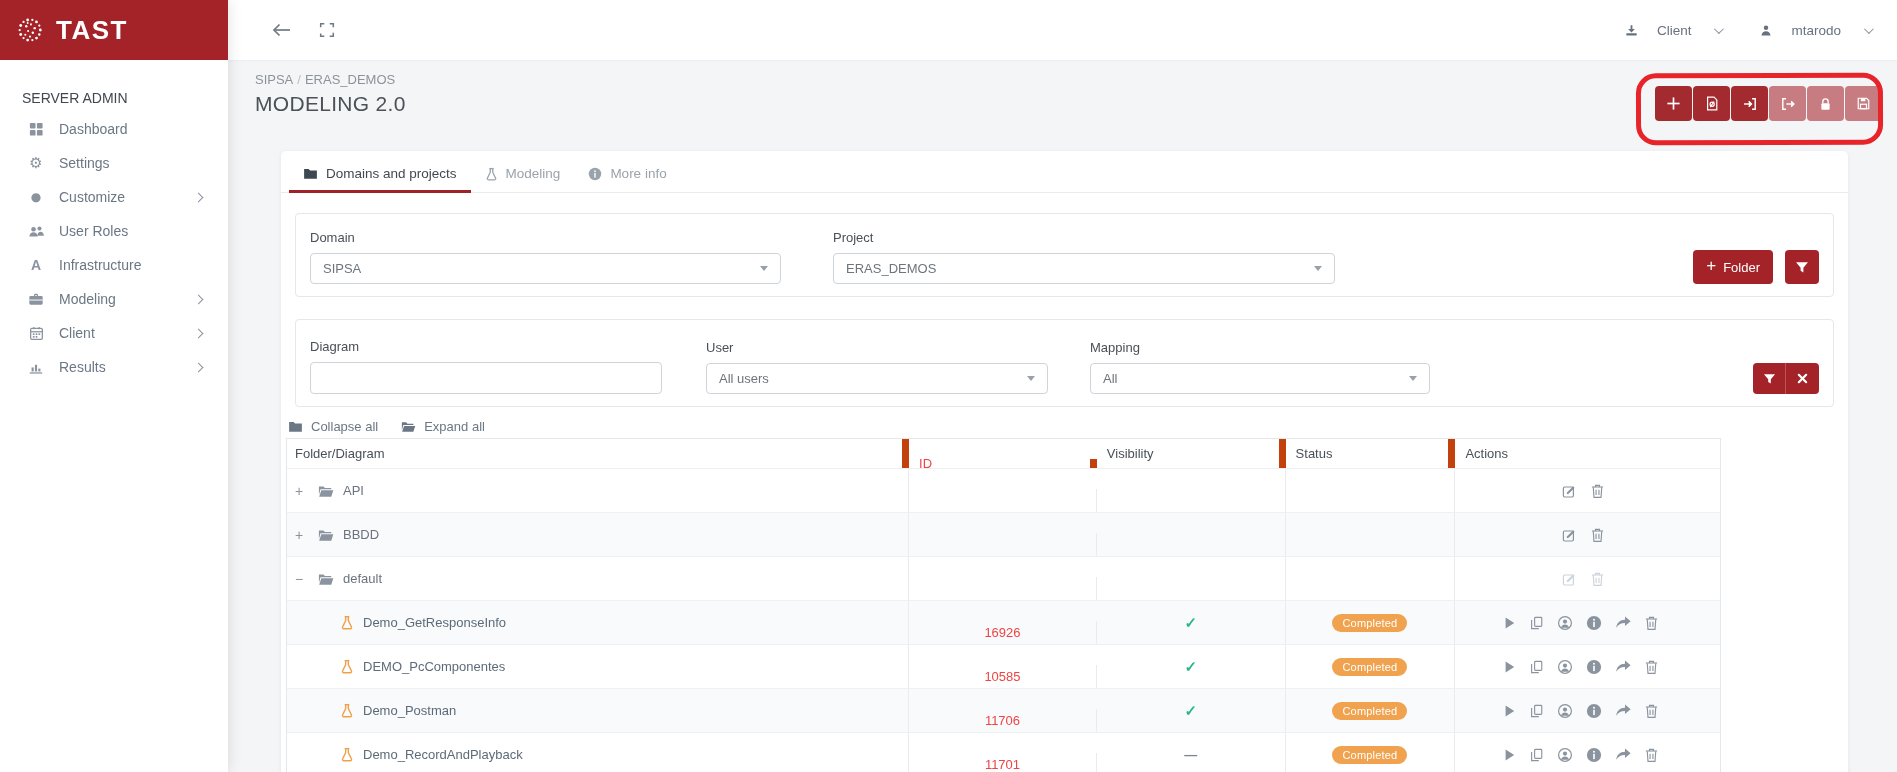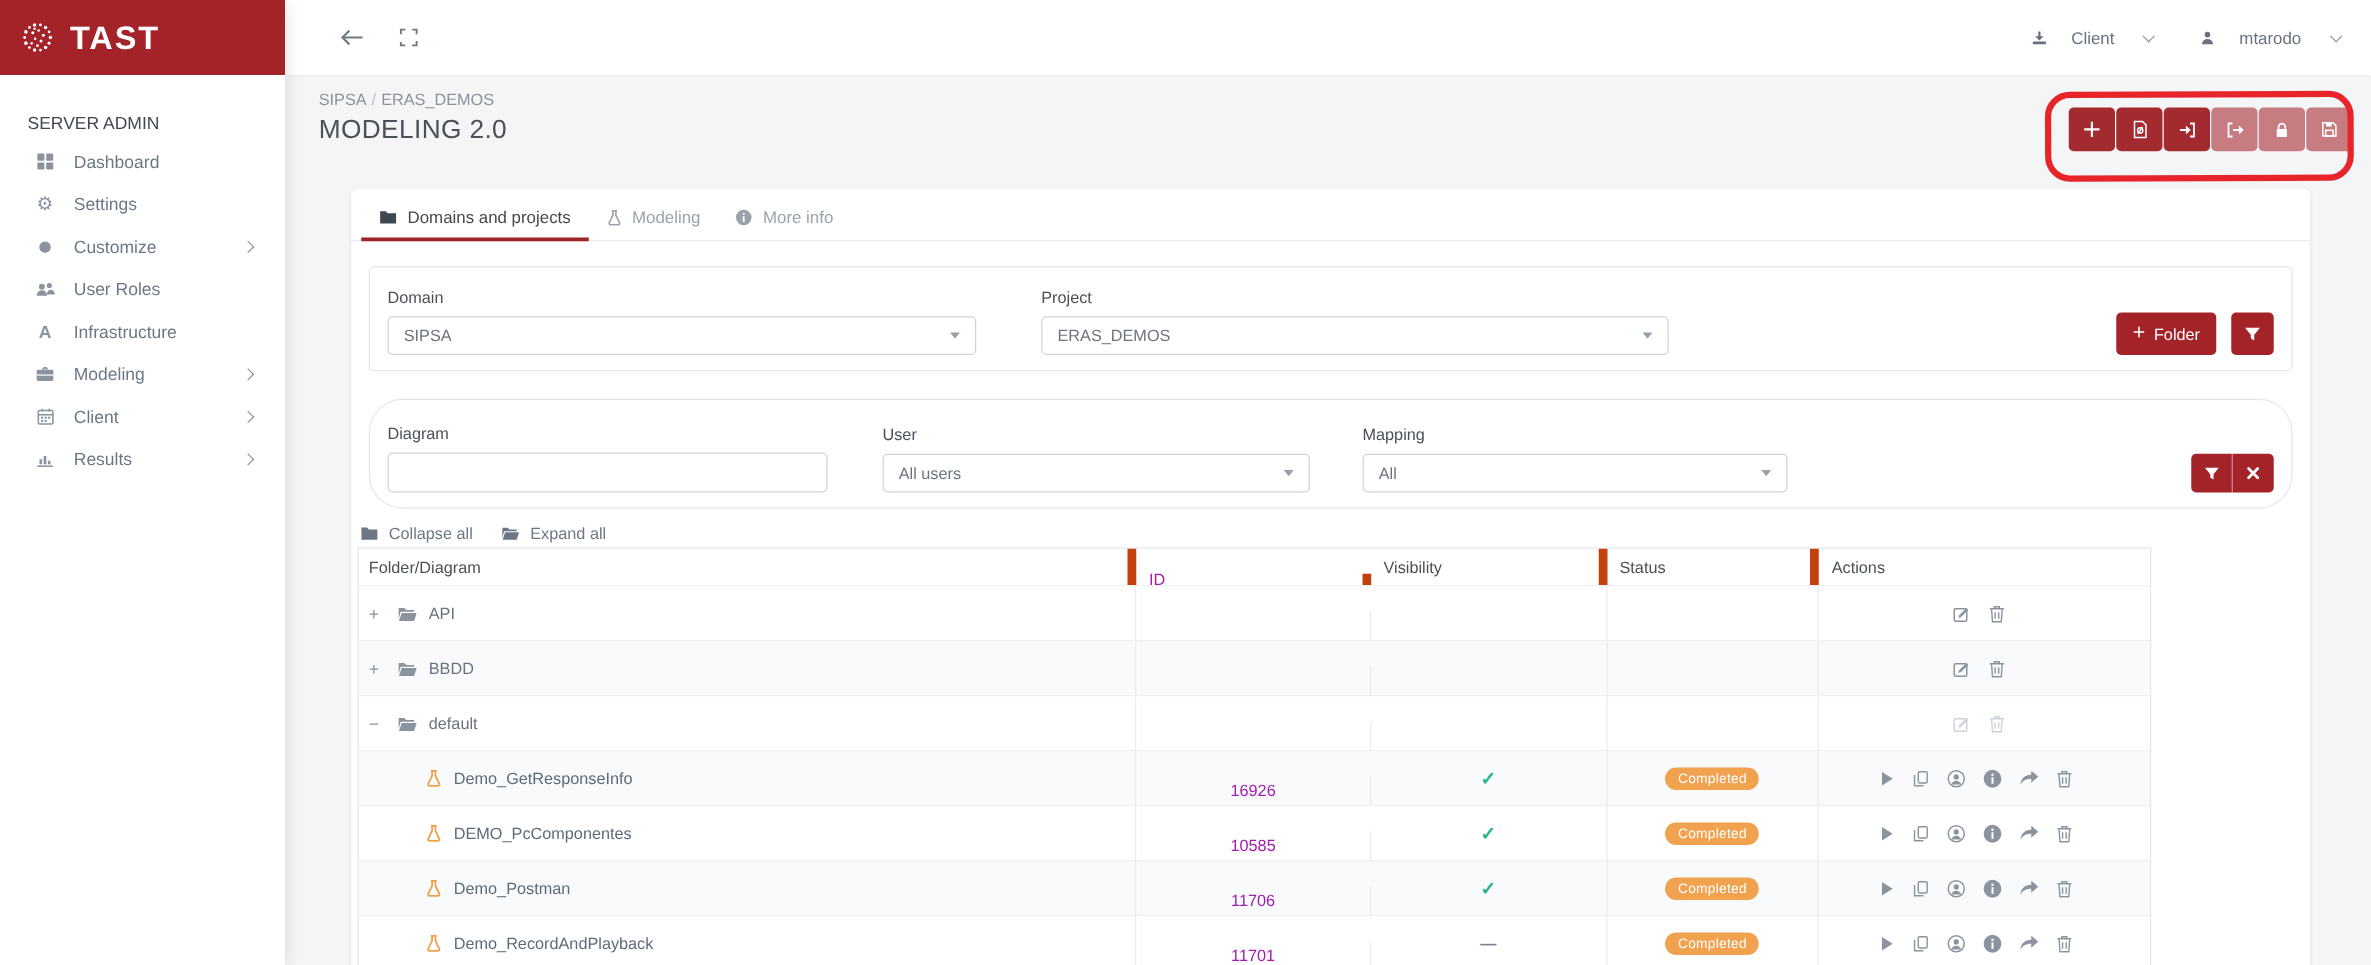--- a/index.html
+++ b/index.html
@@ -41,21 +41,21 @@
 
   
   .card { position:absolute; left:53px; top:91px; width:1567px; height:700px; background:#fff; border-radius:5px; box-shadow:0 1px 4px rgba(0,0,0,.07); }
   .tabs { display:flex; margin-top:6px; height:36px; border-bottom:1px solid #e8ebef; padding-left:8px; }
   .tab { display:flex; align-items:center; gap:8px; padding:0 14px; font-size:13.5px; color:#9aa3ab; cursor:pointer; border-bottom:3px solid transparent; margin-bottom:-1px; }
   .tab.active { color:#43484e; border-bottom-color:#9e2228; }
   .tab .ticon { display:flex; }
 
   .panel { border:1px solid #e4e8eb; border-radius:4px; margin:0 14px; padding:12px 14px; display:flex; align-items:flex-end; }
   .panel-1 { margin-top:20px; height:84px; }
-  .panel-2 { margin-top:22px; height:88px;border-radius:27px; }
+  .panel-2 { margin-top:22px; height:88px; }
   .fgroup { display:flex; flex-direction:column; }
   .flabel { font-size:13px; color:#495057; margin-bottom:8px; }
   .select { height:31px; border:1px solid #ced4da; border-radius:4px; background:#fff; display:flex; align-items:center; padding:0 12px; font-size:13px; color:#6c757d; cursor:pointer; }
   .caret { margin-left:auto; width:0; height:0; border-left:4px solid transparent; border-right:4px solid transparent; border-top:5px solid #98a1aa; }
   .tinput { height:32px; border:1px solid #ced4da; border-radius:4px; padding:0 10px; font-size:13px; color:#495057; font-family:"Liberation Sans",sans-serif; }
   .rbtn { background:#a32329; color:#fff; border:none; border-radius:4px; font-size:13px; display:flex; align-items:center; justify-content:center; cursor:pointer; }
   .folder-btn { height:34px; padding:0 13px; gap:7px; margin-left:auto; }
   .folder-btn .plus { font-size:17px; font-weight:400; margin-top:-2px; }
   .sq-btn { width:34px; height:34px; margin-left:12px; }
   .btn-pair { margin-left:auto; display:flex; }
@@ -69,21 +69,21 @@
   
   .table { margin:4px 0 0 5px; width:1435px; border:1px solid #e4e8eb; font-size:13px; }
   .thead { display:flex; height:29px; }
   .hcell { display:flex; align-items:center; padding-left:10px; color:#495057; border-right:7px solid #c2410c; }
   .hcell:last-child { border-right:none; }
   .trow { display:flex; height:44px; border-top:1px solid #eef1f3; }
   .tbody .trow:nth-child(even) { background:#f8fafb; }
   .cell { display:flex; align-items:center; border-right:1px solid #e8ecef; }
   .cell:last-child { border-right:none; }
   .c-name { width:623px; padding-left:8px; }
-  .c-id { width:188px; justify-content:center; color:#a21caf;margin-top:20px; }
+  .c-id { width:188px; justify-content:center; color:#ef4444;margin-top:20px; }
   .c-vis { width:189px; justify-content:center; }
   .c-status { width:170px; justify-content:center; }
   .c-actions { width:265px; gap:13px; }
   .folder-row .c-actions { padding-left:106px; }
   .diagram-row .c-actions { padding-left:48px; }
   .toggle { width:16px; color:#8a939e; font-size:14px; cursor:pointer; }
   .fold-ic { color:#8a939e; display:flex; margin:0 9px 0 6px; }
   .fname { color:#6b7280; cursor:pointer; }
   .flask-ic { color:#f0a04a; display:flex; margin:0 9px 0 45px; }
   .dname { color:#5d6b79; cursor:pointer; }

